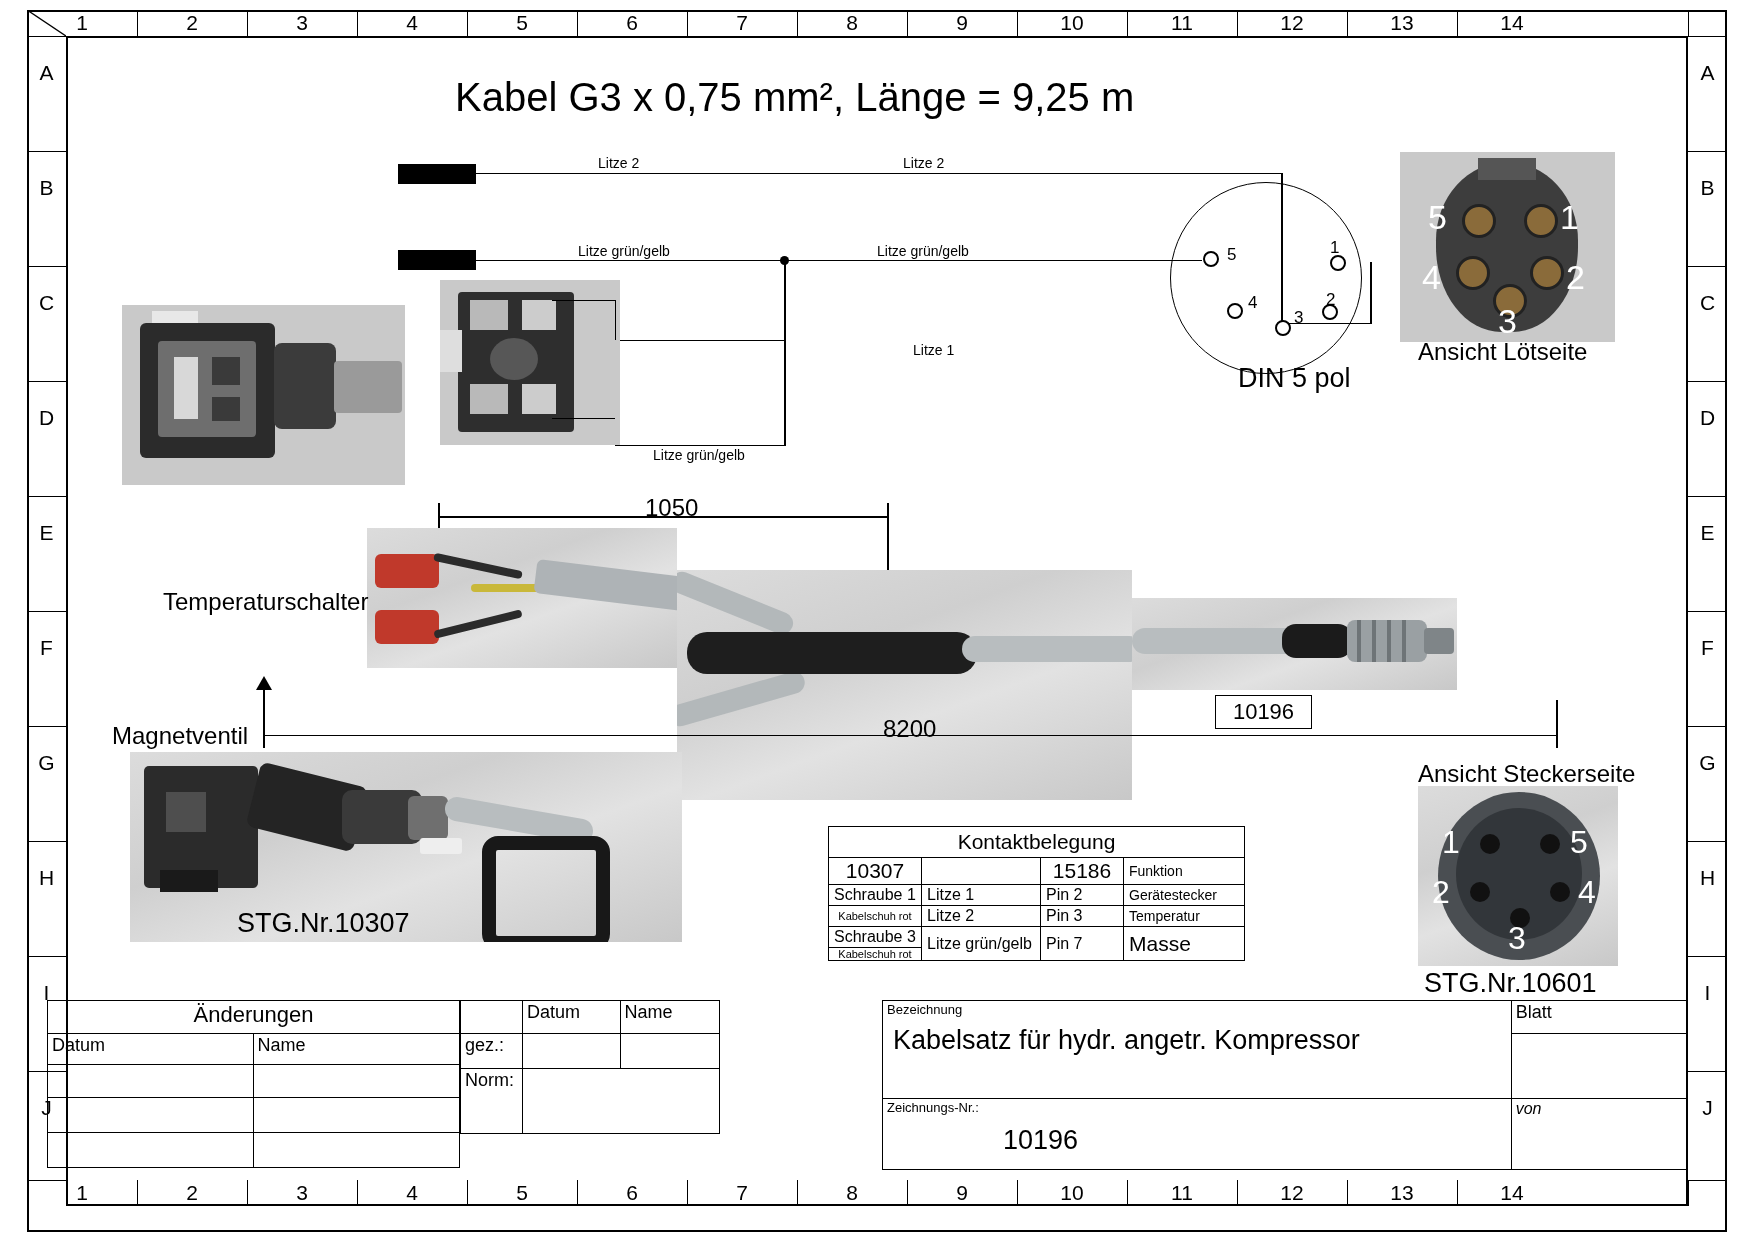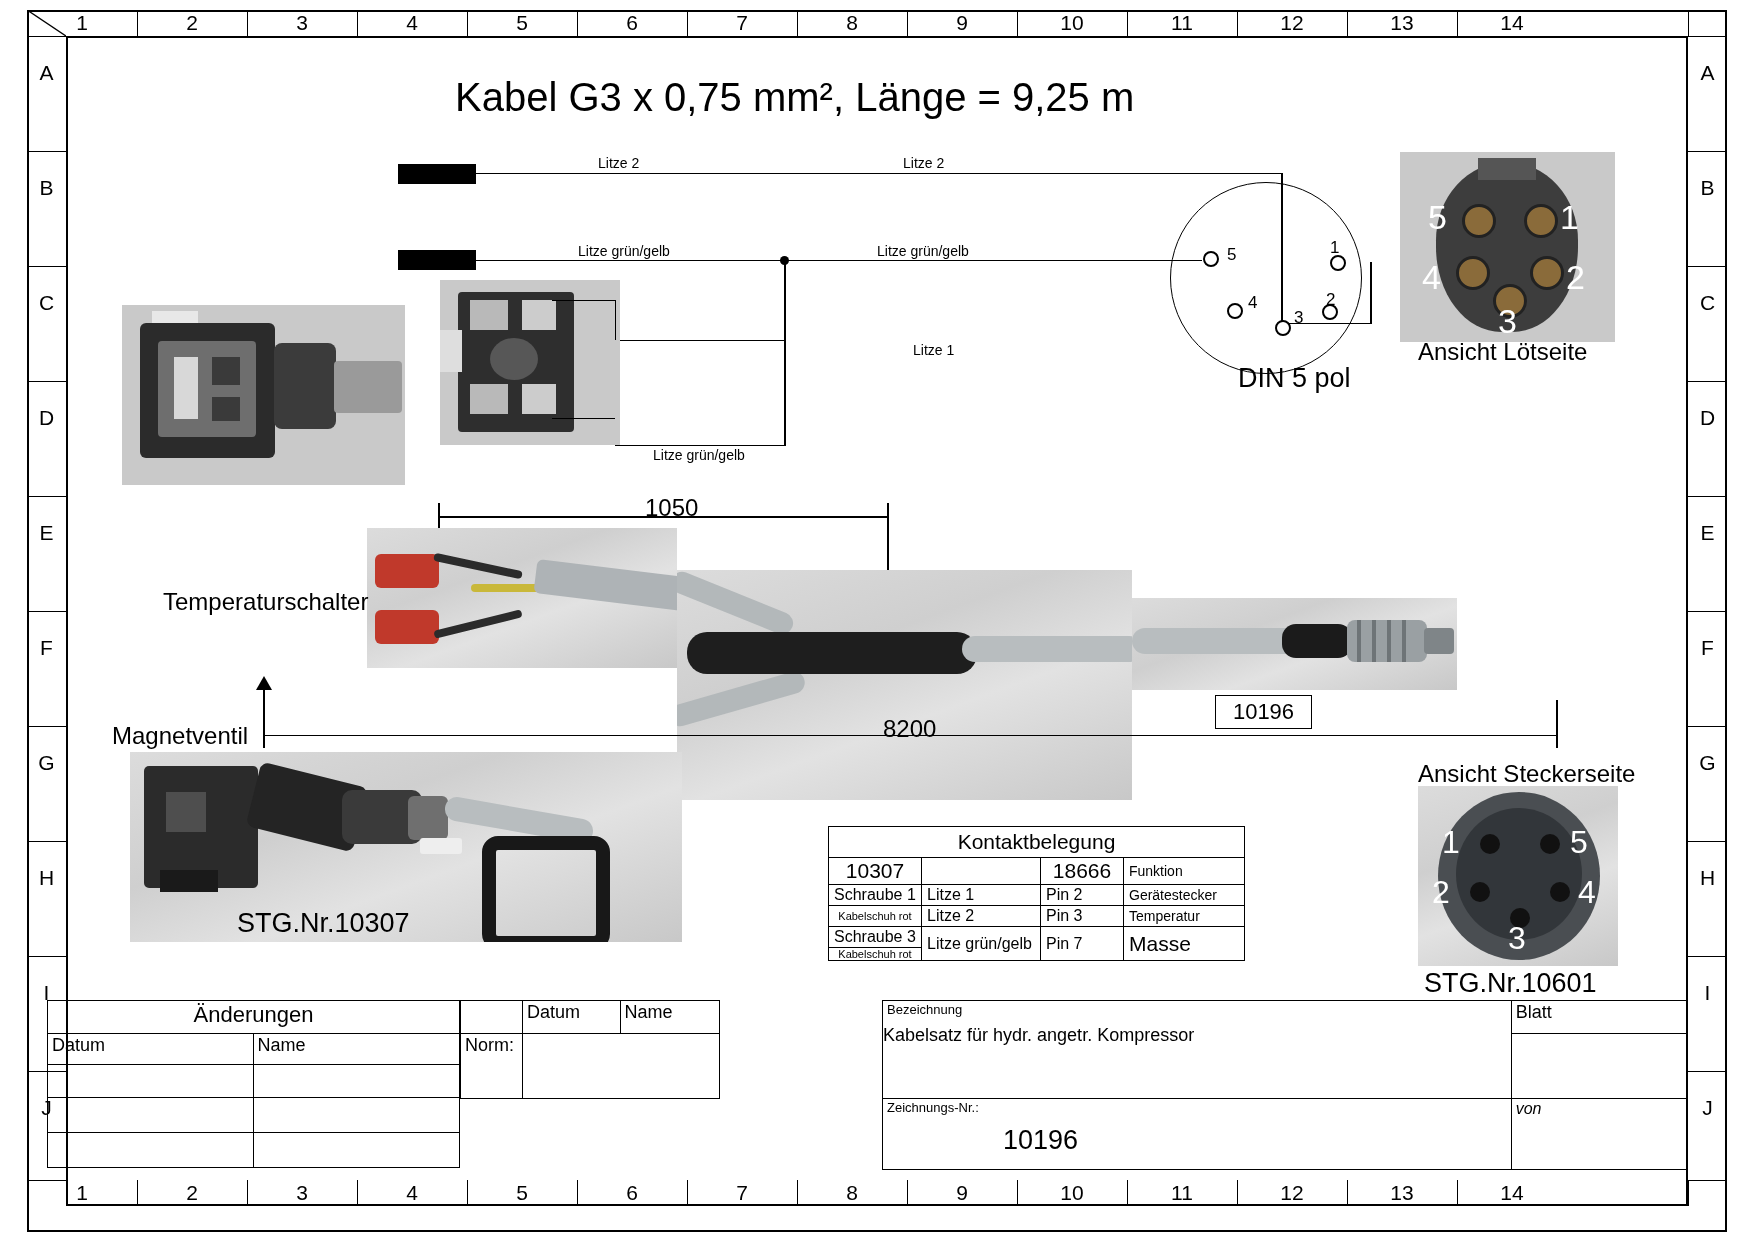--- a/index.html
+++ b/index.html
@@ -53,21 +53,21 @@
   table.kt td.num{font-size:21px;text-align:center;}
   table.kt td.fn{font-size:14px;}
 
   
   .tb{position:absolute;border-collapse:collapse;}
   .tb td{border:1.5px solid #000;padding:0;vertical-align:top;color:#000;}
   .cell{position:relative;width:100%;height:100%;}
   .cl{position:absolute;left:4px;top:1px;font-size:18px;white-space:nowrap;}
   .cc{position:absolute;width:100%;text-align:center;top:1px;font-size:22px;}
   .cs{position:absolute;left:4px;top:1px;font-size:13px;white-space:nowrap;}
-  .cbig{position:absolute;left:0;top:4px;font-size:18px;white-space:nowrap;}
+  .cbig{position:absolute;left:10px;top:4px;font-size:27px;white-space:nowrap;}
   .cnum{position:absolute;left:120px;top:4px;font-size:27px;white-space:nowrap;}
 
   
   .blackbar{position:absolute;background:#000;}
   .labelbox{position:absolute;background:#fff;border:1.4px solid #000;font-size:22px;text-align:center;}
 
   
   .d{position:absolute;}
 </style>
 </head>
@@ -326,21 +326,21 @@
   <div class="t lbl-xl" style="left:237px;top:908px;">STG.Nr.10307</div>
 
   <table class="kt" style="left:828px;top:826px;">
     <tbody>
         <tr>
       <td class="hdr" colspan="4">Kontaktbelegung</td>
     </tr>
     <tr>
       <td class="num" style="width:82px;">10307</td>
       <td class="num" style="width:108px;"></td>
-      <td class="num" style="width:72px;">18666</td>
+      <td class="num" style="width:72px;">15186</td>
       <td class="fn" style="width:110px;">Funktion</td>
     </tr>
     <tr>
       <td>Schraube 1</td>
       <td>Litze 1</td>
       <td>Pin 2</td>
       <td class="fn">Gerätestecker</td>
     </tr>
     <tr>
       <td class="tiny">Kabelschuh rot</td>
@@ -436,20 +436,33 @@
               <span class="cl">Datum</span>
             </div>
           </td>
       <td style="width:100px;height:32px;">
             <div class="cell">
               <span class="cl">Name</span>
             </div>
           </td>
     </tr>
     <tr>
+      <td style="height:34px;">
+            <div class="cell">
+              <span class="cl">gez.:</span>
+            </div>
+          </td>
+      <td style="height:34px;">
+            <div class="cell"></div>
+          </td>
+      <td style="height:34px;">
+            <div class="cell"></div>
+          </td>
+    </tr>
+    <tr>
       <td style="height:64px;">
             <div class="cell">
               <span class="cl">Norm:</span>
             </div>
           </td>
       <td colspan="2" style="height:64px;">
             <div class="cell"></div>
           </td>
     </tr>
   </tbody>

